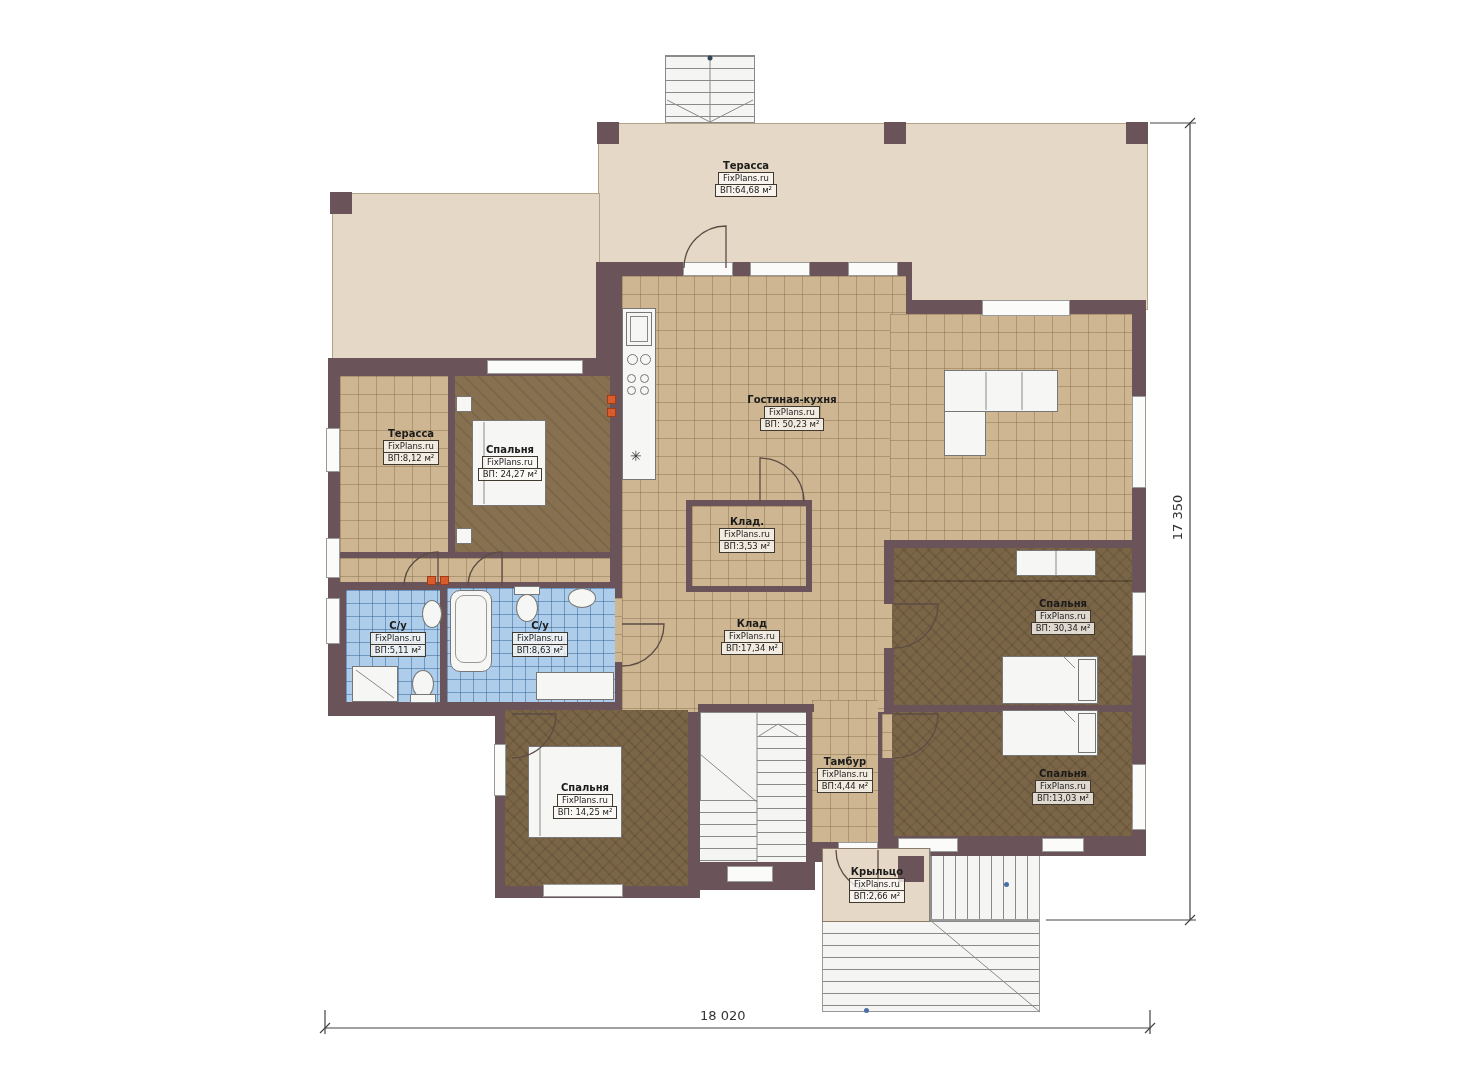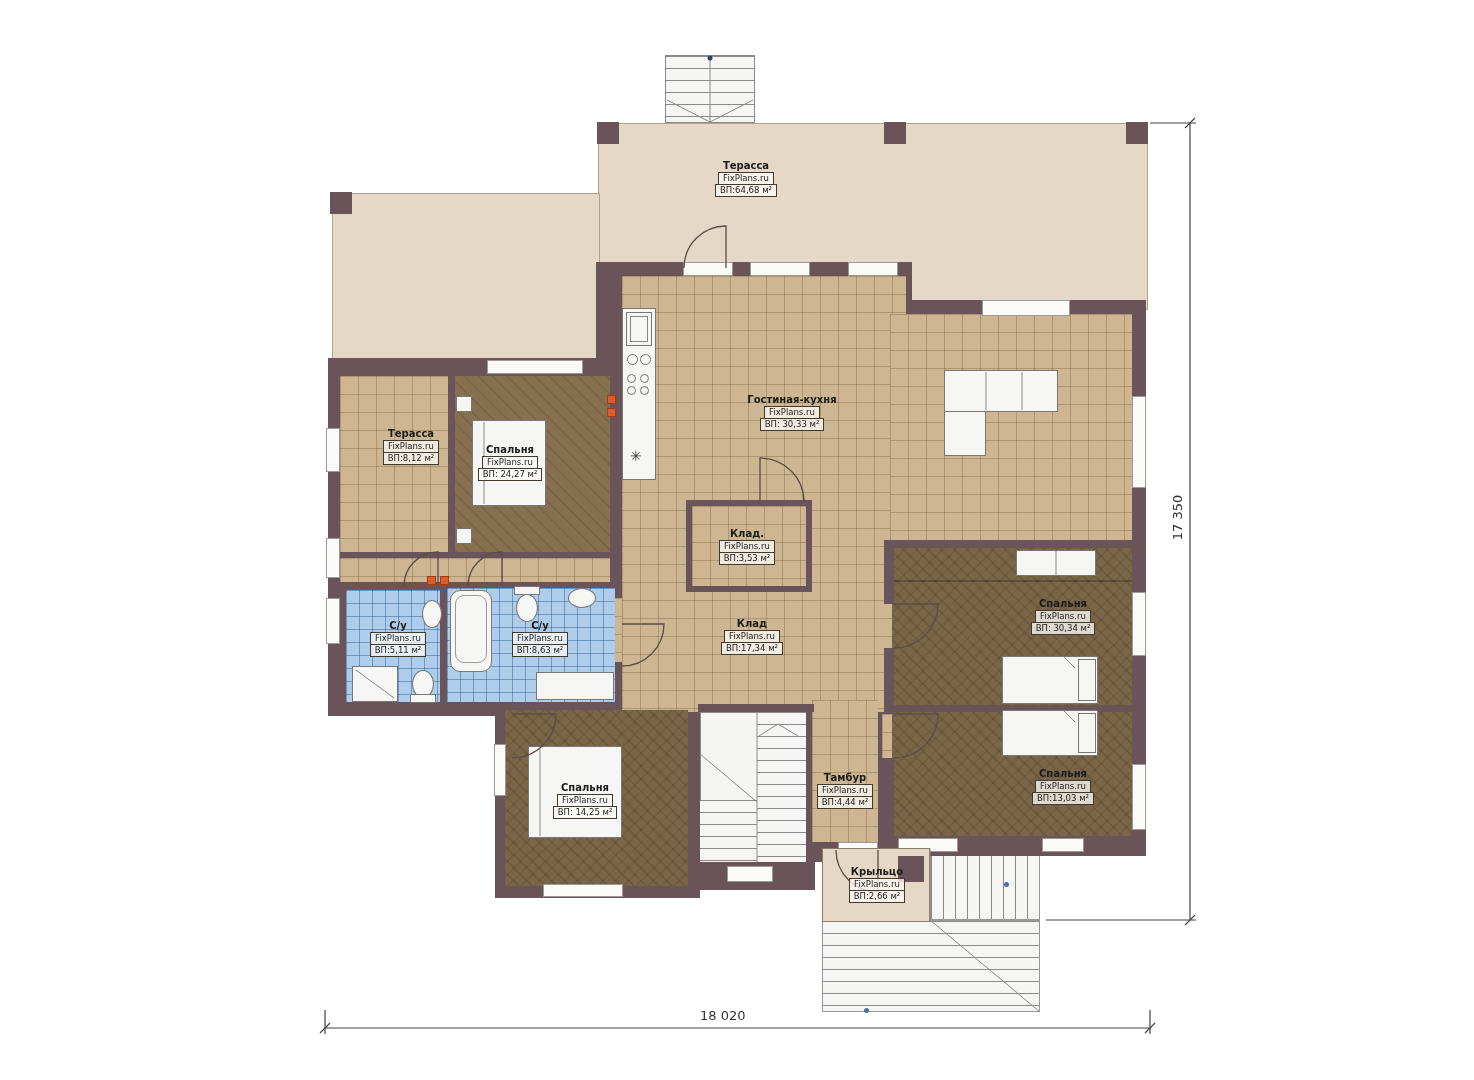--- a/index.html
+++ b/index.html
@@ -183,33 +183,33 @@
   </svg>
 
   <div class="rlabel" style="left:661px;top:160px;width:170px">
     <div class="rname">Терасса</div>
     <div class="rrow">FixPlans.ru</div>
     <div class="rrow">ВП:64,68 м²</div>
   </div>
   <div class="rlabel" style="left:707px;top:394px;width:170px">
     <div class="rname">Гостиная-кухня</div>
     <div class="rrow">FixPlans.ru</div>
-    <div class="rrow">ВП: 30,33 м²</div>
+    <div class="rrow">ВП: 50,23 м²</div>
   </div>
   <div class="rlabel" style="left:351px;top:428px;width:120px">
     <div class="rname">Терасса</div>
     <div class="rrow">FixPlans.ru</div>
     <div class="rrow">ВП:8,12 м²</div>
   </div>
   <div class="rlabel" style="left:450px;top:444px;width:120px">
     <div class="rname">Спальня</div>
     <div class="rrow">FixPlans.ru</div>
     <div class="rrow">ВП: 24,27 м²</div>
   </div>
-  <div class="rlabel" style="left:687px;top:528px;width:120px">
+  <div class="rlabel" style="left:687px;top:516px;width:120px">
     <div class="rname">Клад.</div>
     <div class="rrow">FixPlans.ru</div>
     <div class="rrow">ВП:3,53 м²</div>
   </div>
   <div class="rlabel" style="left:338px;top:620px;width:120px">
     <div class="rname">С/у</div>
     <div class="rrow">FixPlans.ru</div>
     <div class="rrow">ВП:5,11 м²</div>
   </div>
   <div class="rlabel" style="left:480px;top:620px;width:120px">
@@ -230,21 +230,21 @@
   <div class="rlabel" style="left:1003px;top:768px;width:120px">
     <div class="rname">Спальня</div>
     <div class="rrow">FixPlans.ru</div>
     <div class="rrow">ВП:13,03 м²</div>
   </div>
   <div class="rlabel" style="left:525px;top:782px;width:120px">
     <div class="rname">Спальня</div>
     <div class="rrow">FixPlans.ru</div>
     <div class="rrow">ВП: 14,25 м²</div>
   </div>
-  <div class="rlabel" style="left:785px;top:772px;width:120px">
+  <div class="rlabel" style="left:785px;top:756px;width:120px">
     <div class="rname">Тамбур</div>
     <div class="rrow">FixPlans.ru</div>
     <div class="rrow">ВП:4,44 м²</div>
   </div>
   <div class="rlabel" style="left:817px;top:866px;width:120px">
     <div class="rname">Крыльцо</div>
     <div class="rrow">FixPlans.ru</div>
     <div class="rrow">ВП:2,66 м²</div>
   </div>
 

